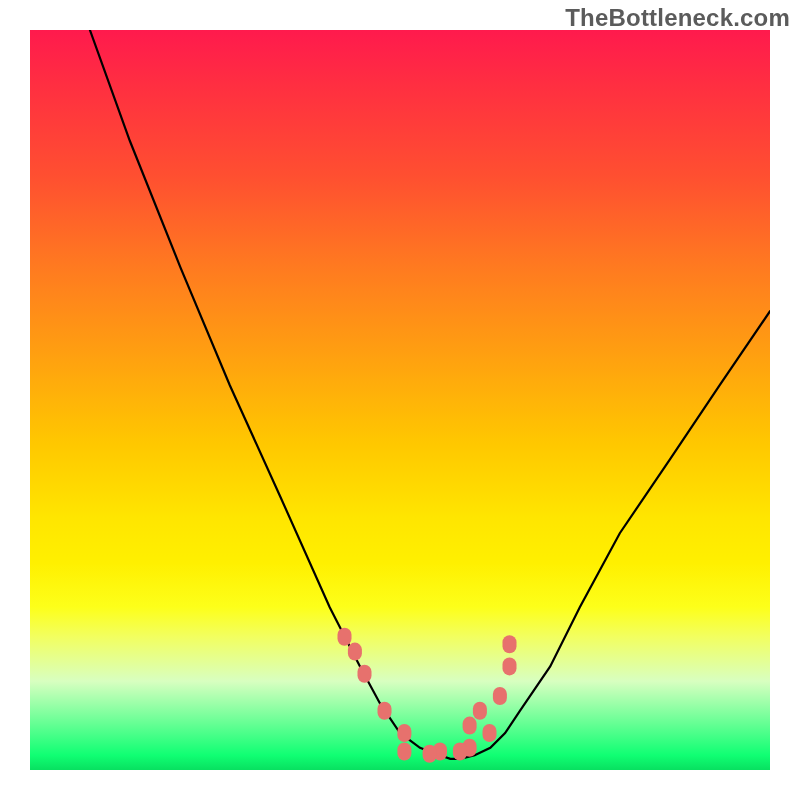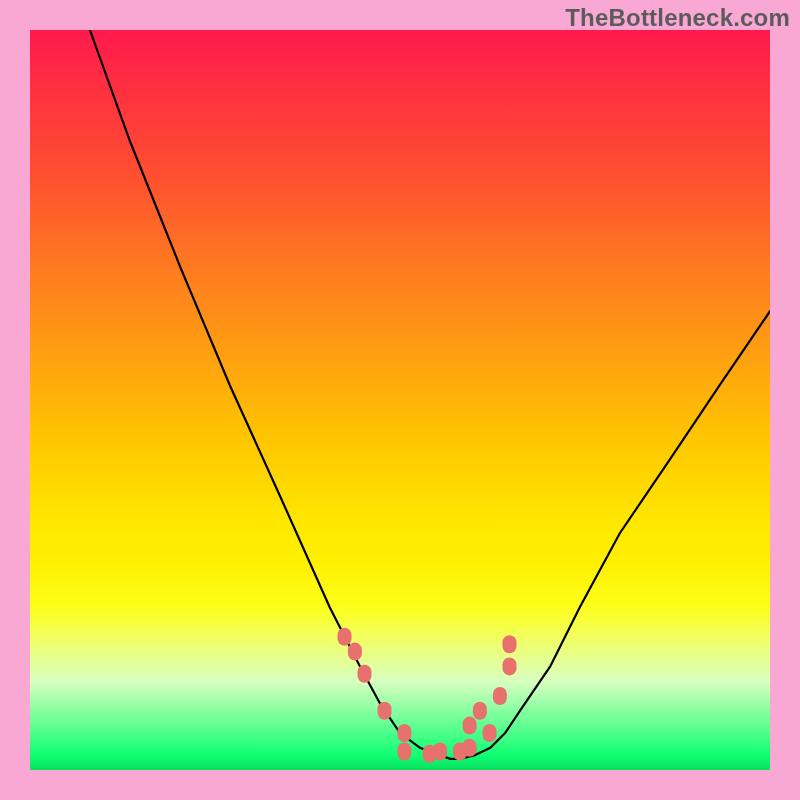--- a/index.html
+++ b/index.html
@@ -9,21 +9,21 @@
     height: 800px;
     background: #000;
     overflow: hidden;
   }
   .frame {
     position: absolute;
     left: 0;
     top: 0;
     width: 800px;
     height: 800px;
-    background: #f9a8d4;
+    background: #ffffff;
   }
   .plot-area {
     position: absolute;
     left: 30px;
     top: 30px;
     width: 740px;
     height: 740px;
     background: linear-gradient(to bottom,
       #ff1a4d 0%,
       #ff3040 8%,

